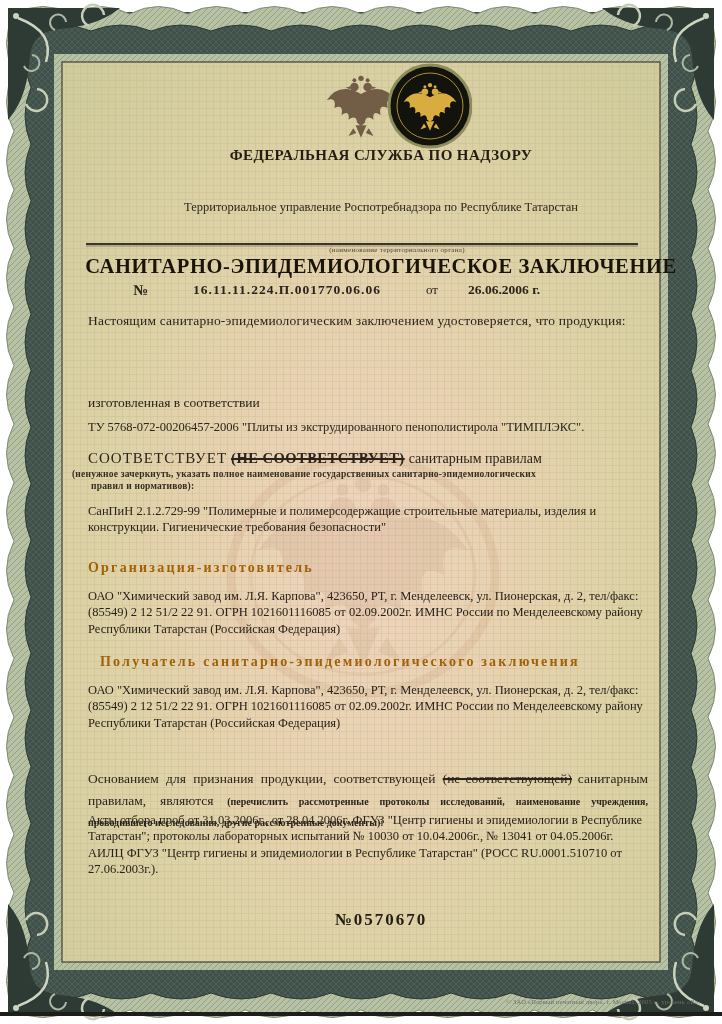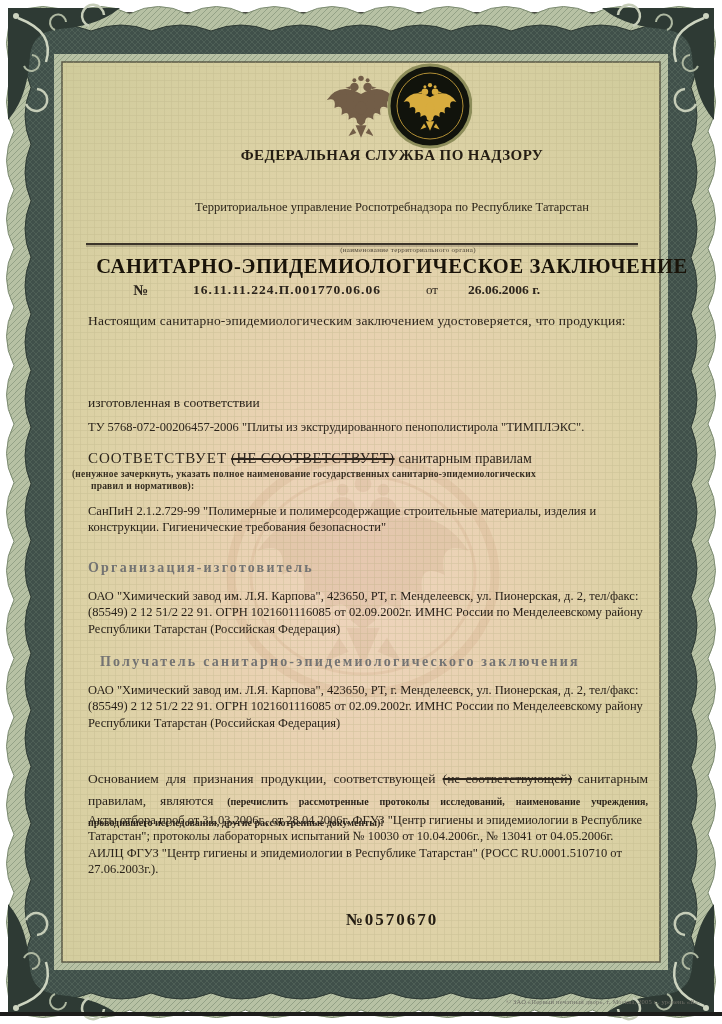--- a/index.html
+++ b/index.html
@@ -2,31 +2,31 @@
 <html><head>
 <meta charset="utf-8">
 <style>
   html,body{margin:0;padding:0;background:#f4f4f2;}
   .page{position:relative;width:722px;height:1024px;background:#ffffff;overflow:hidden;
         font-family:"Liberation Serif","DejaVu Serif",serif;color:#2b241c;}
   .scanline-top{position:absolute;left:18px;top:12px;width:694px;height:2px;background:#4a4a44;}
   .scanline-bottom{position:absolute;left:0;top:1012px;width:722px;height:4px;background:#1d1d1b;}
   svg.frame{position:absolute;left:0;top:0;}
   .abs{position:absolute;}
-  .center{left:69px;width:646px;text-align:center;}
+  .center{left:58px;width:646px;text-align:center;}
   .hdr{font-weight:bold;font-size:15px;letter-spacing:.4px;color:#241d13;}
   .sub{font-size:12.5px;color:#2e271c;}
   .rule{left:86px;width:552px;height:2px;background:#3c352a;box-shadow:0 2px 0 rgba(60,53,42,.25);}
   .cap{font-size:7px;color:#4a4336;letter-spacing:.3px;}
   .title{font-weight:bold;font-size:20.5px;letter-spacing:.6px;color:#191309;white-space:nowrap;}
   .numrow span{font-size:13px;}
   .body-t{font-size:13.5px;color:#29221a;}
   .small-t{font-size:12.5px;}
   .note-t{font-size:9.5px;font-weight:bold;color:#352d20;letter-spacing:.2px;line-height:1.25;}
-  .sec-h{font-size:14px;letter-spacing:2.2px;color:#737373;font-weight:bold;}
+  .sec-h{font-size:14px;letter-spacing:2.2px;color:#a16207;font-weight:bold;}
   .para{font-size:12.5px;line-height:1.3;text-align:left;color:#29221a;}
   .strike{text-decoration:line-through;text-decoration-thickness:1.5px;}
   .serial{font-weight:bold;font-size:17px;letter-spacing:2px;color:#241d13;}
   .printer{font-size:6.5px;color:#6e6e66;letter-spacing:.2px;}
   .just{text-align:justify;}
 </style>
 </head>
 <body>
 
 <div class="page">
@@ -122,21 +122,21 @@
     <span style="position:absolute;left:380px;font-weight:bold;font-size:13.5px;">26.06.2006 г.</span>
   </div>
 
   <div class="abs body-t" style="left:88px;top:313px;width:556px;letter-spacing:.2px;">Настоящим санитарно-эпидемиологическим заключением удостоверяется, что продукция:</div>
 
   <div class="abs body-t" style="left:88px;top:395px;">изготовленная в соответствии</div>
   <div class="abs small-t" style="left:88px;top:420px;width:556px;">ТУ 5768-072-00206457-2006 "Плиты из экструдированного пенополистирола "ТИМПЛЭКС".</div>
 
   <div class="abs" style="left:88px;top:449px;width:556px;">
     <span style="font-size:15px;letter-spacing:1px;">СООТВЕТСТВУЕТ</span>
-    <span class="strike" style="font-size:14.5px;letter-spacing:.5px;">(НЕ СООТВЕТСТВУЕТ)</span>
+    <span class="strike" style="font-size:14.5px;letter-spacing:.5px;font-weight:bold;">(НЕ СООТВЕТСТВУЕТ)</span>
     <span style="font-size:14px;">санитарным правилам</span>
   </div>
   <div class="abs note-t" style="left:72px;top:469px;width:556px;">(ненужное зачеркнуть, указать полное наименование государственных санитарно-эпидемиологических</div>
   <div class="abs note-t" style="left:91px;top:481px;width:556px;">правил и нормативов):</div>
 
   <div class="abs para" style="left:88px;top:503px;width:560px;">СанПиН 2.1.2.729-99 "Полимерные и полимерсодержащие строительные материалы, изделия и конструкции. Гигиенические требования безопасности"</div>
 
   <div class="abs sec-h" style="left:88px;top:560px;">Организация-изготовитель</div>
   <div class="abs para" style="left:88px;top:588px;width:562px;">ОАО "Химический завод им. Л.Я. Карпова", 423650, РТ, г. Менделеевск, ул. Пионерская, д. 2, тел/факс: (85549) 2 12 51/2 22 91. ОГРН 1021601116085 от 02.09.2002г. ИМНС России по Менделеевскому району Республики Татарстан (Российская Федерация)</div>
 

